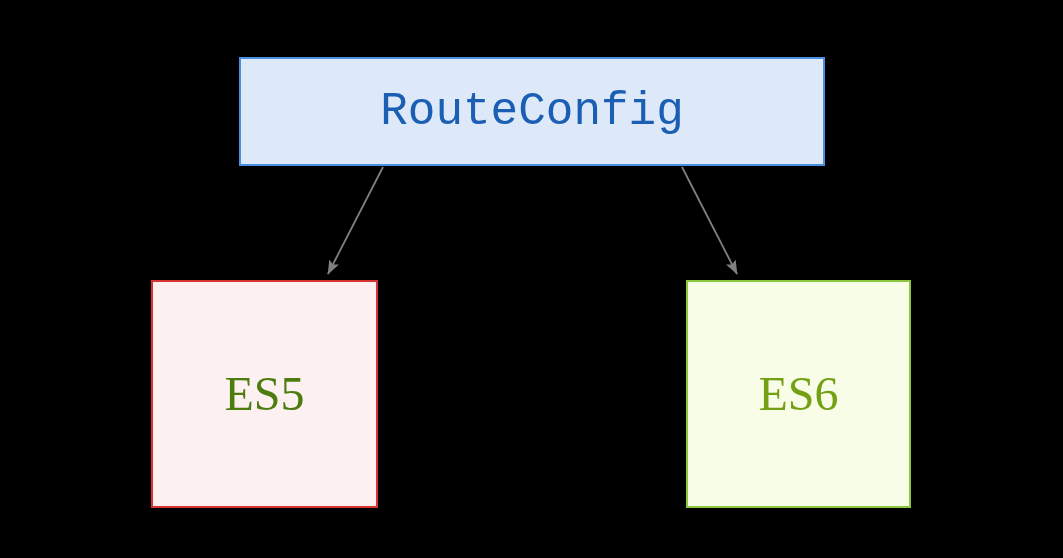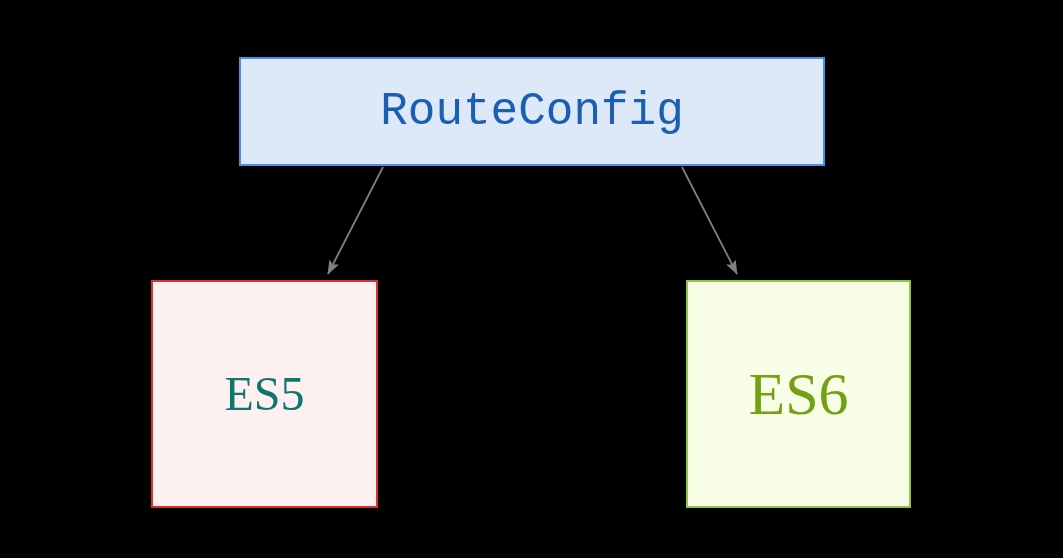--- a/index.html
+++ b/index.html
@@ -45,33 +45,33 @@
     font-family: Liberation Mono, monospace;
   }
   
   #node-es5 {
     left: 151px;
     top: 280px;
     width: 227px;
     height: 228px;
     background: #fdf0f0;
     border: 2px solid #d93232;
-    color: #0f766e;
+    color: #4d7c0f;
     font-size: 48px;
   }
   
   #node-es6 {
     left: 686px;
     top: 280px;
     width: 225px;
     height: 228px;
     background: #f8fde8;
     border: 2px solid #8dc63f;
     color: #74a014;
-    font-size: 60px;
+    font-size: 48px;
   }
   .node-label {
     display: block;
     white-space: nowrap;
   }
 </style>
 </head>
 <body>
 
 <div id="canvas">

